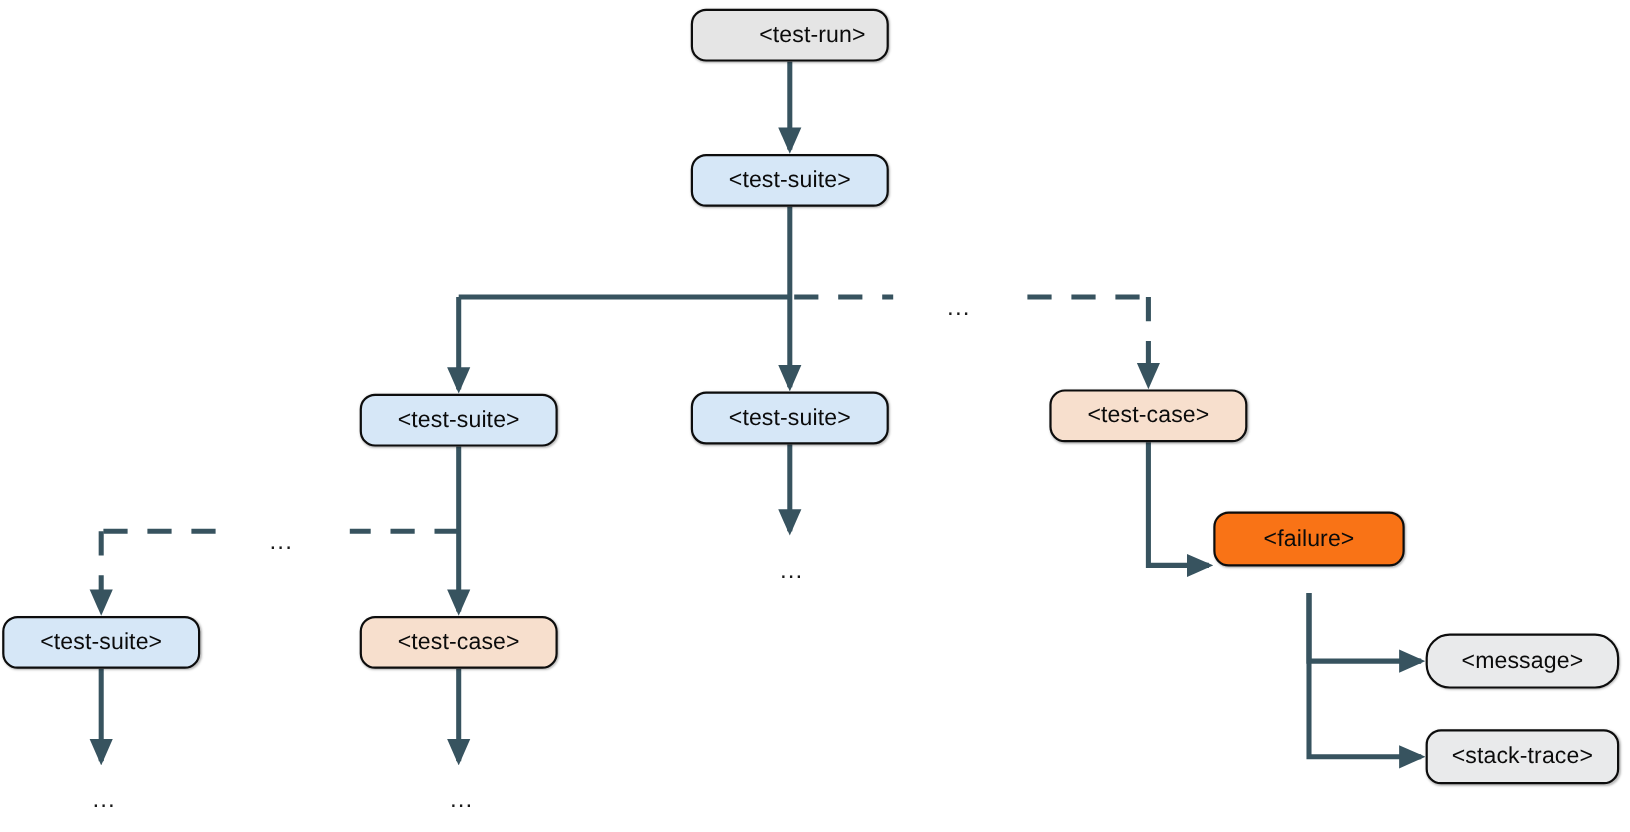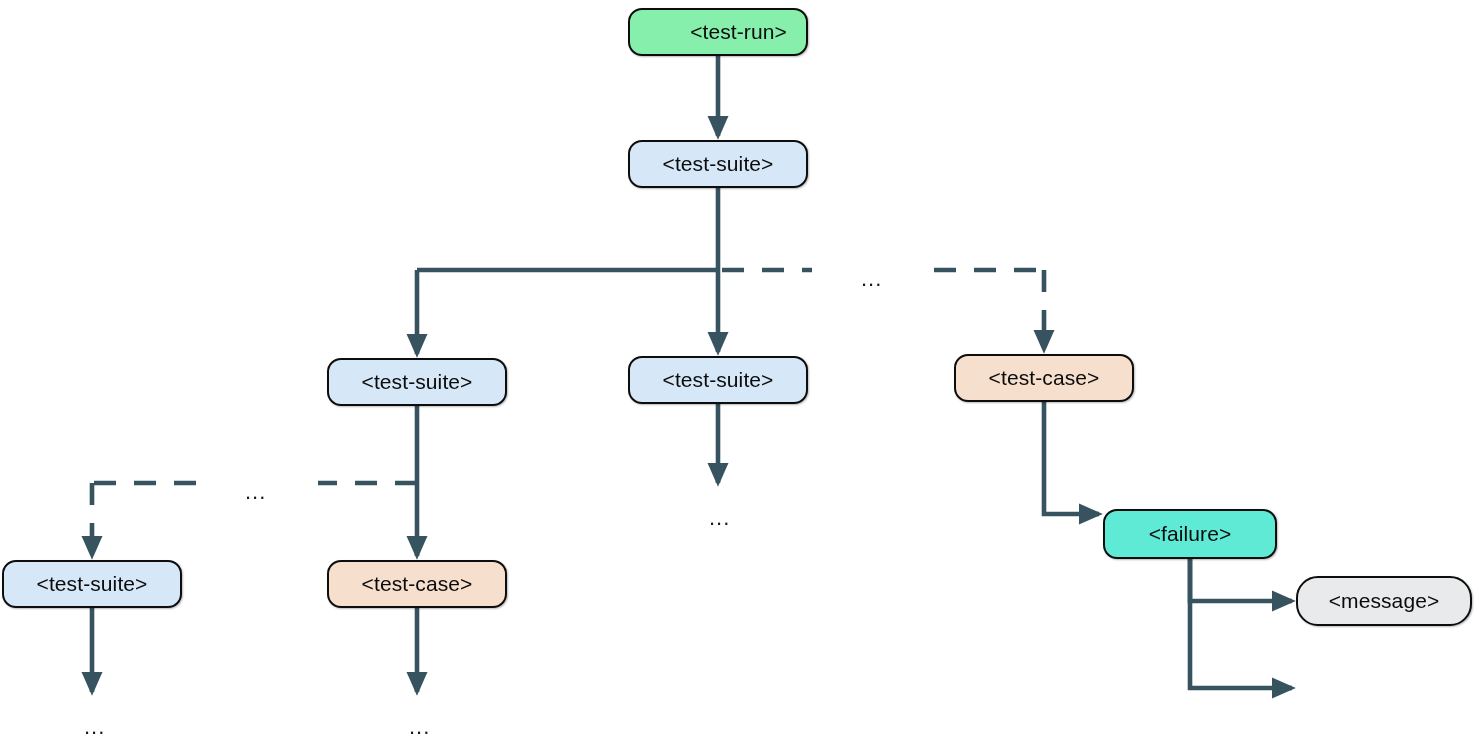--- a/index.html
+++ b/index.html
@@ -91,21 +91,21 @@
       <path d="M 417 608 L 417 692" marker-end="url(#arrow)"></path>
 
       <path d="M 1044 402 L 1044 514 L 1099 514" marker-end="url(#arrow)"></path>
 
       <path d="M 1190 539 L 1190 601 L 1292 601" marker-end="url(#arrow)"></path>
 
       <path d="M 1190 539 L 1190 688 L 1292 688" marker-end="url(#arrow)"></path>
     </g>
   </svg>
 
-  <div class="node" style="left:628px; top:8px; width:180px; height:48px; background:#86efac;padding-left:41px;">
+  <div class="node" style="left:628px; top:8px; width:180px; height:48px; background:#e5e5e5;padding-left:41px;">
     <span class="node-label">&lt;test-run&gt;</span>
   </div>
 
   <div class="node" style="left:628px; top:140px; width:180px; height:48px; background:#d6e7f7;">
     <span class="node-label">&lt;test-suite&gt;</span>
   </div>
 
   <div class="node" style="left:327px; top:358px; width:180px; height:48px; background:#d6e7f7;">
     <span class="node-label">&lt;test-suite&gt;</span>
   </div>
@@ -119,28 +119,31 @@
   </div>
 
   <div class="node" style="left:2px; top:560px; width:180px; height:48px; background:#d6e7f7;">
     <span class="node-label">&lt;test-suite&gt;</span>
   </div>
 
   <div class="node" style="left:327px; top:560px; width:180px; height:48px; background:#f7dfcd;">
     <span class="node-label">&lt;test-case&gt;</span>
   </div>
 
-  <div class="node" style="left:1103px; top:509px; width:174px; height:50px; background:#5eead4;">
+  <div class="node" style="left:1103px; top:465px; width:174px; height:50px; background:#f97316;">
     <span class="node-label">&lt;failure&gt;</span>
   </div>
 
   <div class="node" style="left:1296px; top:576px; width:176px; height:50px; background:#e9eaeb;border-radius:22px;">
     <span class="node-label">&lt;message&gt;</span>
   </div>
 
+  <div class="node" style="left:1296px; top:663px; width:176px; height:50px; background:#e9eaeb;">
+    <span class="node-label">&lt;stack-trace&gt;</span>
+  </div>
 
   <div class="ellipsis" style="left:861px; top:268px;">...</div>
 
   <div class="ellipsis" style="left:245px; top:481px;">...</div>
 
   <div class="ellipsis" style="left:709px; top:507px;">...</div>
 
   <div class="ellipsis" style="left:84px; top:716px;">...</div>
 
   <div class="ellipsis" style="left:409px; top:716px;">...</div>

